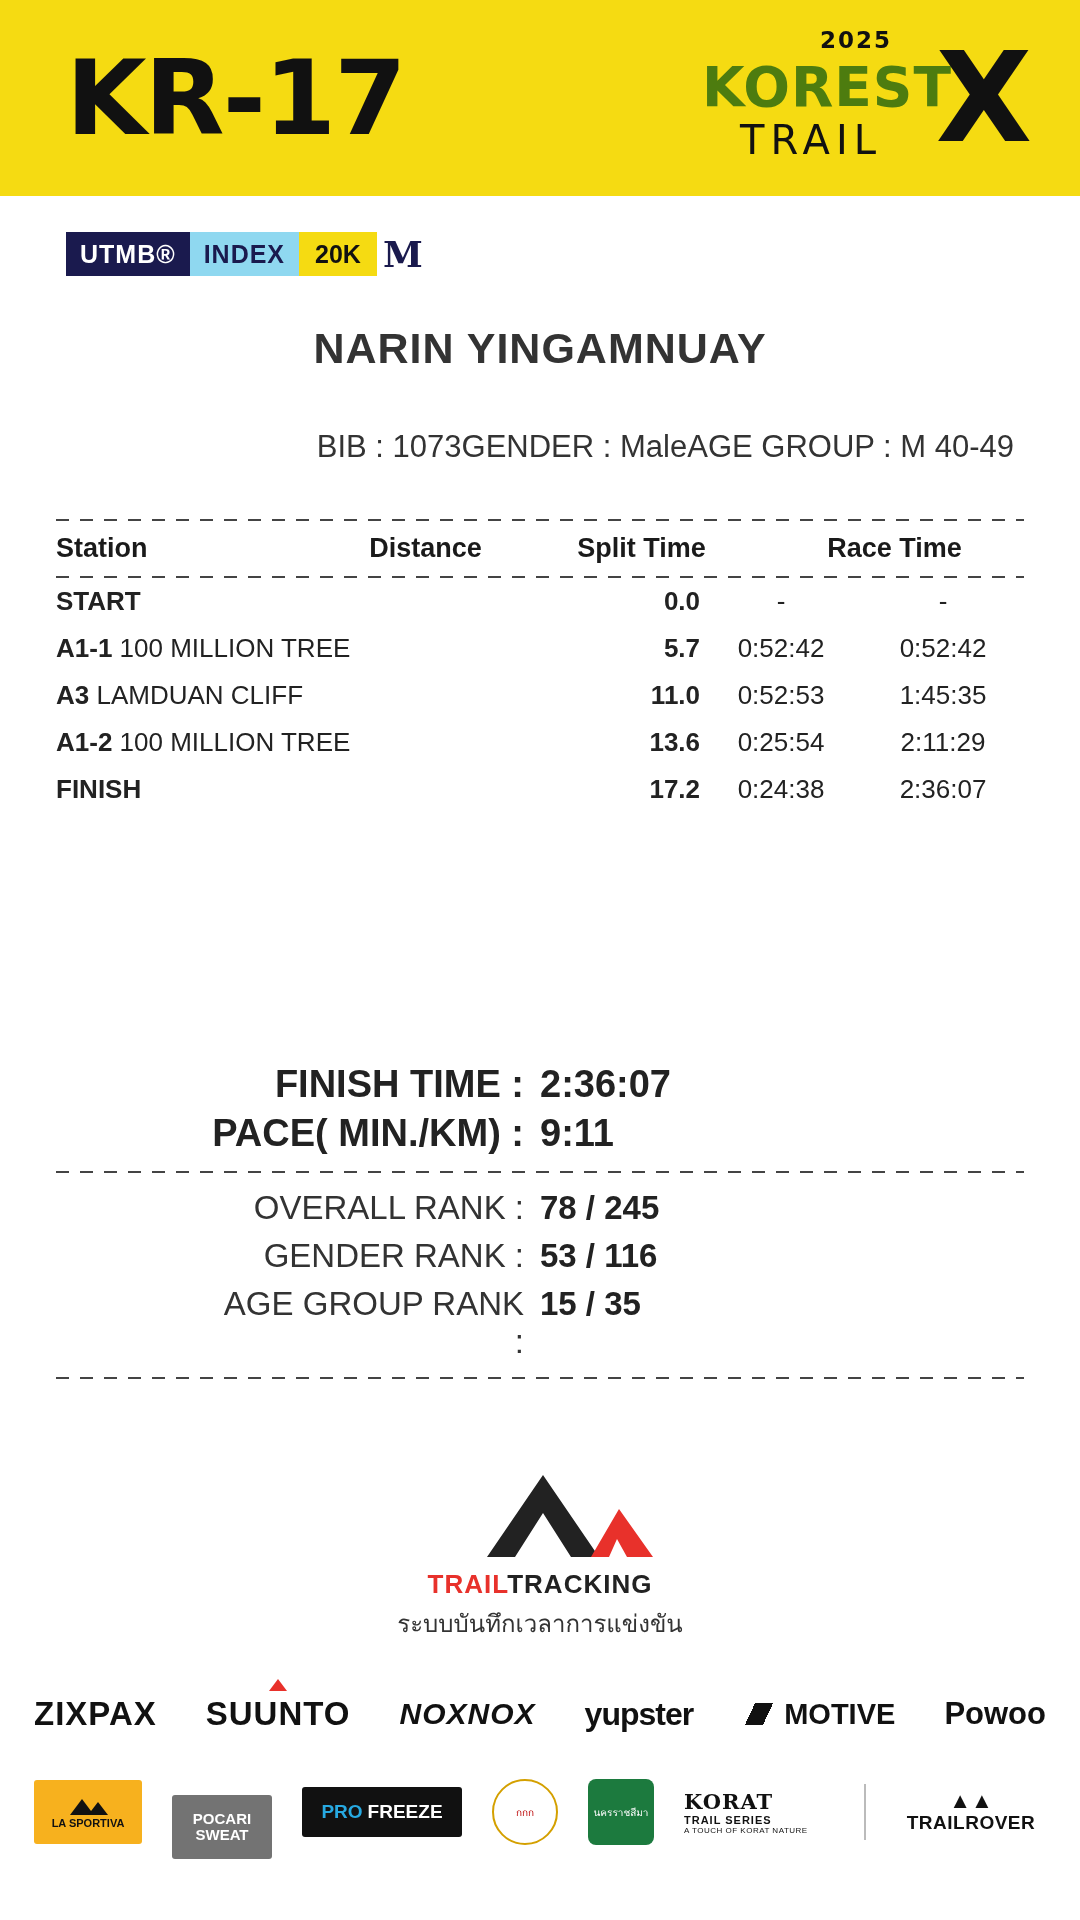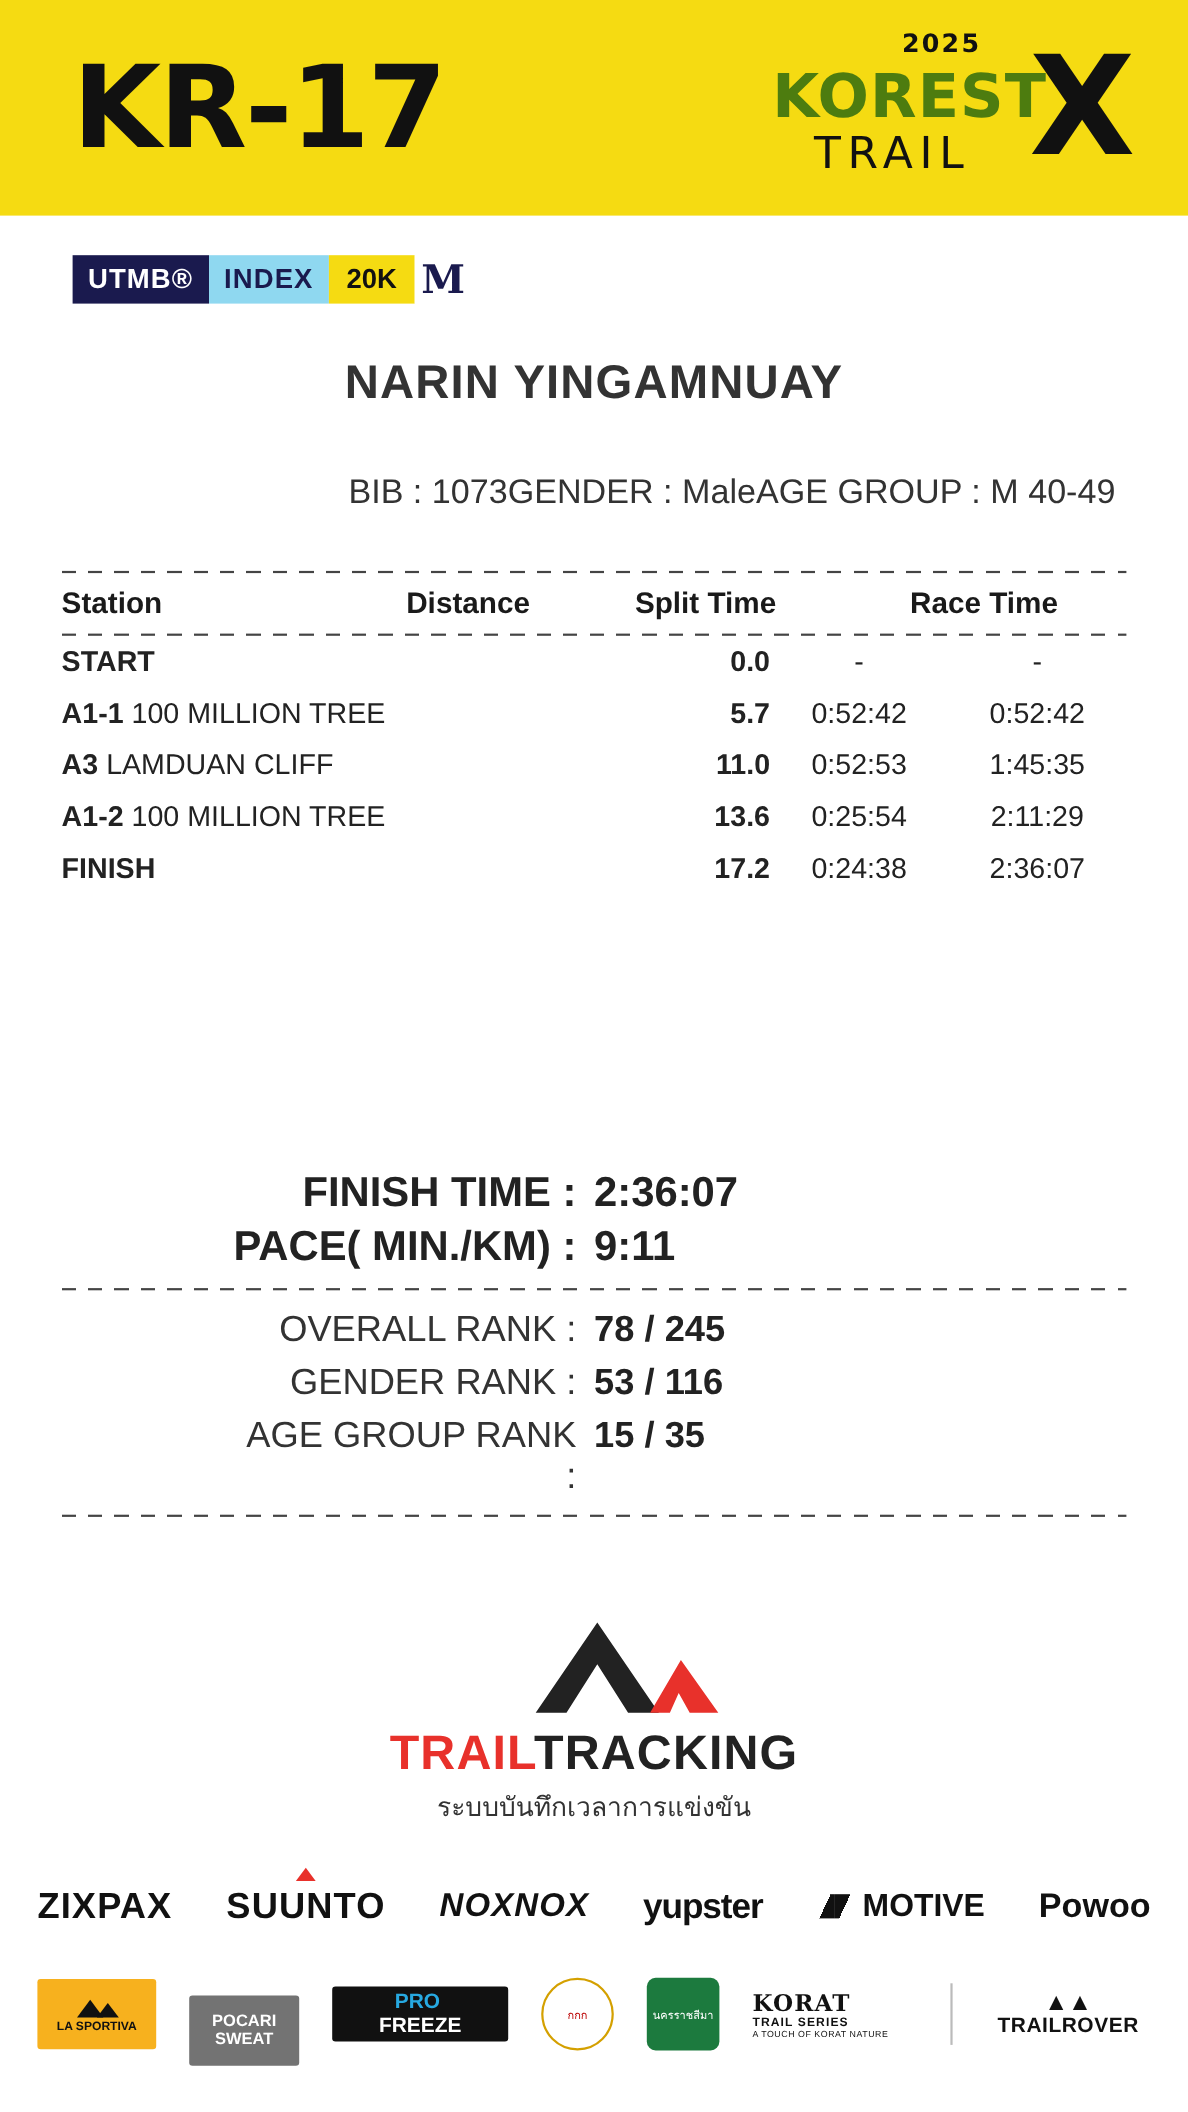--- a/index.html
+++ b/index.html
@@ -143,21 +143,21 @@
   .rank-value {
     width: 330px; text-align: left;
     font-size: 33px; font-weight: 700; color: #222;
   }
   .sep { margin: 16px 0; }
 
   
   .footer-logo { margin-top: 90px; text-align: center; }
   .roof { width: 290px; height: 92px; margin: 0 auto; display: block; }
   .tt-word {
-    font-size: 44px; font-weight: 700; letter-spacing: 1px; margin-top: 8px;
+    font-size: 26px; font-weight: 700; letter-spacing: 1px; margin-top: 8px;
   }
   .tt-word .trail { color: #E8312B; }
   .tt-word .tracking { color: #222; }
   .tt-thai { font-size: 24px; color: #333; margin-top: 4px; }
 
   
   .sponsor-row-1 {
     display: flex; align-items: center; justify-content: space-between;
     padding: 0 34px; margin-top: 52px;
   }
@@ -181,21 +181,21 @@
     background-repeat: no-repeat;
   }
   .sp-powoo { font-size: 31px; letter-spacing: 0px; }
 
   .sponsor-row-2 {
     display: flex; align-items: center; justify-content: space-between;
     padding: 0 34px; margin-top: 32px;
   }
   .chip {
     display: flex; align-items: center; justify-content: center;
-    border-radius: 3px; font-weight: 700; text-align: center; flex-direction: column;
+    border-radius: 3px; font-weight: 700; text-align: center;
   }
   .chip-sportiva { width: 108px; height: 64px; background: #F7B11E; color: #111; font-size: 13px; flex-direction: column; }
   .chip-pocari  { width: 100px; height: 64px; background: #737373; color: #fff; font-size: 15px; flex-direction: column; line-height: 1.05; margin-top: 30px; }
   .chip-profreeze { width: 160px; height: 50px; background: #111; color: #fff; font-size: 19px; }
   .chip-profreeze .pro { color: #27A9E1; margin-right: 5px; }
   .seal { width: 66px; height: 66px; border-radius: 50%; display: flex; align-items: center; justify-content: center; font-size: 10px; }
   .seal-1 { background: #fff; border: 2px solid #D4A000; color: #B00; text-align: right; }
   .seal-2 { background: #1C7A3E; color: #fff; border-radius: 8px; }
   .chip-korat { width: 150px; color: #111; }
   .chip-korat .k1 { font-size: 21px; font-weight: 700; letter-spacing: 1px; font-family: "DejaVu Serif", serif; }

